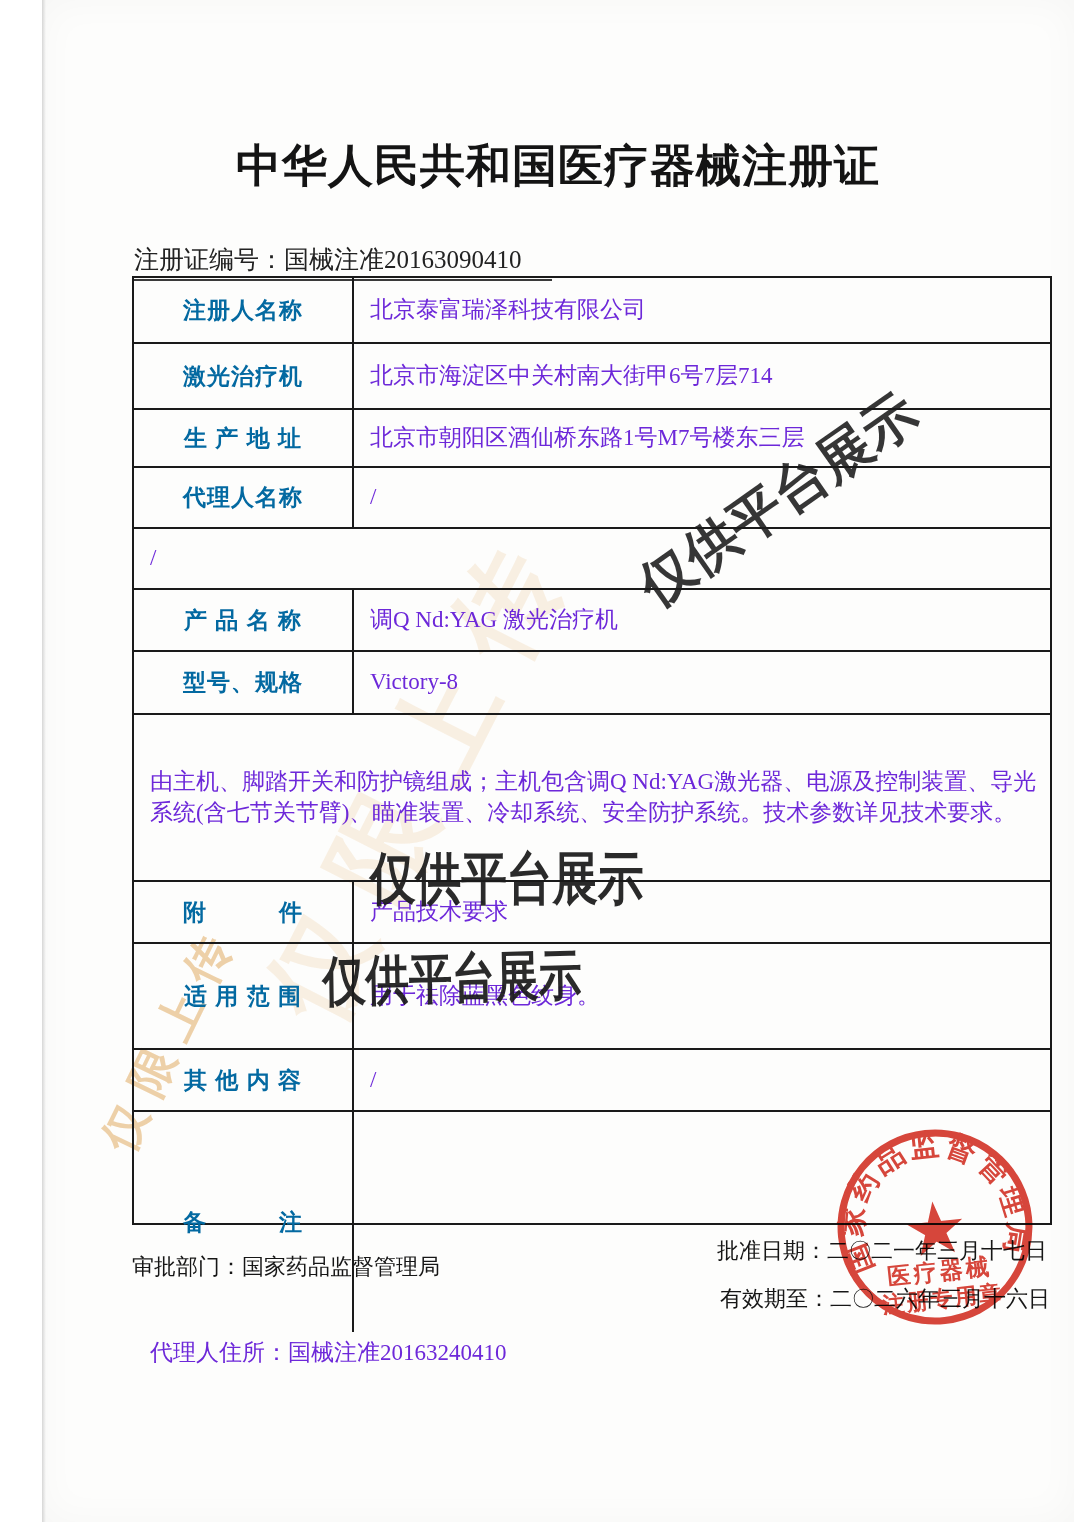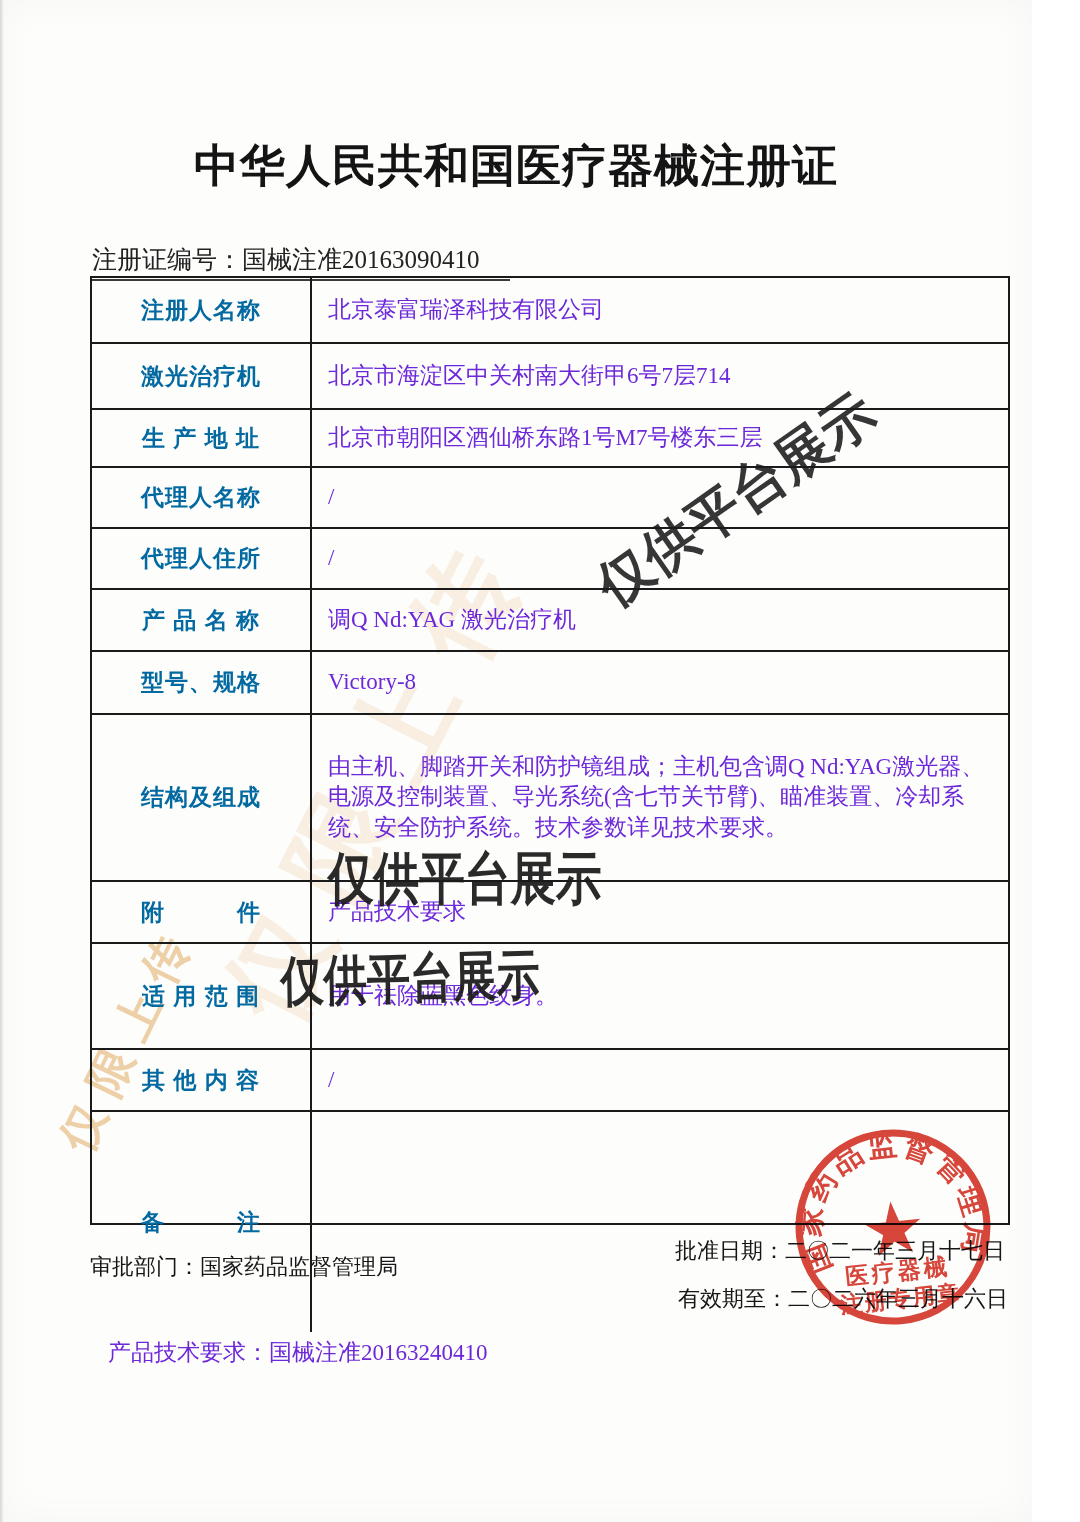--- a/index.html
+++ b/index.html
@@ -1,20 +1,21 @@
 <!DOCTYPE html>
 <html><head>
 <meta charset="utf-8">
 <style>
   html, body { margin:0; padding:0; background:#ffffff; }
   .page {
     position:relative; width:1032px; height:1522px;
     background:#fdfdfc; overflow:hidden;
     font-family:"Liberation Sans", sans-serif; color:#1a1a1a;
     box-shadow:inset 0 0 40px rgba(0,0,0,0.03);
+    margin-left:42px;
   }
   .edge-left { position:absolute; left:0; top:0; width:4px; height:100%;
     background:linear-gradient(to right,#bfbfbf,rgba(255,255,255,0)); opacity:.6; }
 
   .title {
     position:absolute; top:136px; left:0; width:100%; margin:0;
     text-align:center; font-size:45px; font-weight:bold; letter-spacing:1px;
     color:#141414;
   }
 
@@ -96,50 +97,48 @@
     </div>
     <div class="row h3">
       <div class="cell-label">生 产 地 址</div>
       <div class="cell-value">北京市朝阳区酒仙桥东路1号M7号楼东三层</div>
     </div>
     <div class="row h4">
       <div class="cell-label">代理人名称</div>
       <div class="cell-value">/</div>
     </div>
     <div class="row h5">
-      <div class="cell-label">代理人住所</div>
       <div class="cell-value">/</div>
     </div>
     <div class="row h6">
       <div class="cell-label">产 品 名 称</div>
       <div class="cell-value">调Q Nd:YAG 激光治疗机</div>
     </div>
     <div class="row h7">
       <div class="cell-label">型号、规格</div>
       <div class="cell-value">Victory-8</div>
     </div>
     <div class="row h8">
-      <div class="cell-label">结构及组成</div>
       <div class="cell-value">由主机、脚踏开关和防护镜组成；主机包含调Q Nd:YAG激光器、电源及控制装置、导光系统(含七节关节臂)、瞄准装置、冷却系统、安全防护系统。技术参数详见技术要求。</div>
     </div>
     <div class="row h10">
       <div class="cell-label">附　　　件</div>
       <div class="cell-value">产品技术要求</div>
     </div>
     <div class="row h9">
       <div class="cell-label">适 用 范 围</div>
       <div class="cell-value">用于祛除蓝黑色纹身。</div>
     </div>
     <div class="row h11">
       <div class="cell-label">其 他 内 容</div>
       <div class="cell-value">/</div>
     </div>
     <div class="row h12">
       <div class="cell-label">备　　　注</div>
-      <div class="cell-value">产品技术要求：国械注准20163240410</div>
+      <div class="cell-value">代理人住所：国械注准20163240410</div>
     </div>
   </div>
 
   <div class="wm wm-diag">仅供平台展示</div>
   <div class="wm wm-h1">仅供平台展示</div>
   <div class="wm wm-h2">仅供平台展示</div>
 
   <div class="dept">审批部门：国家药品监督管理局</div>
   <div class="date-approved">批准日期：二〇二一年三月十七日</div>
   <div class="date-valid">有效期至：二〇二六年三月十六日</div>

